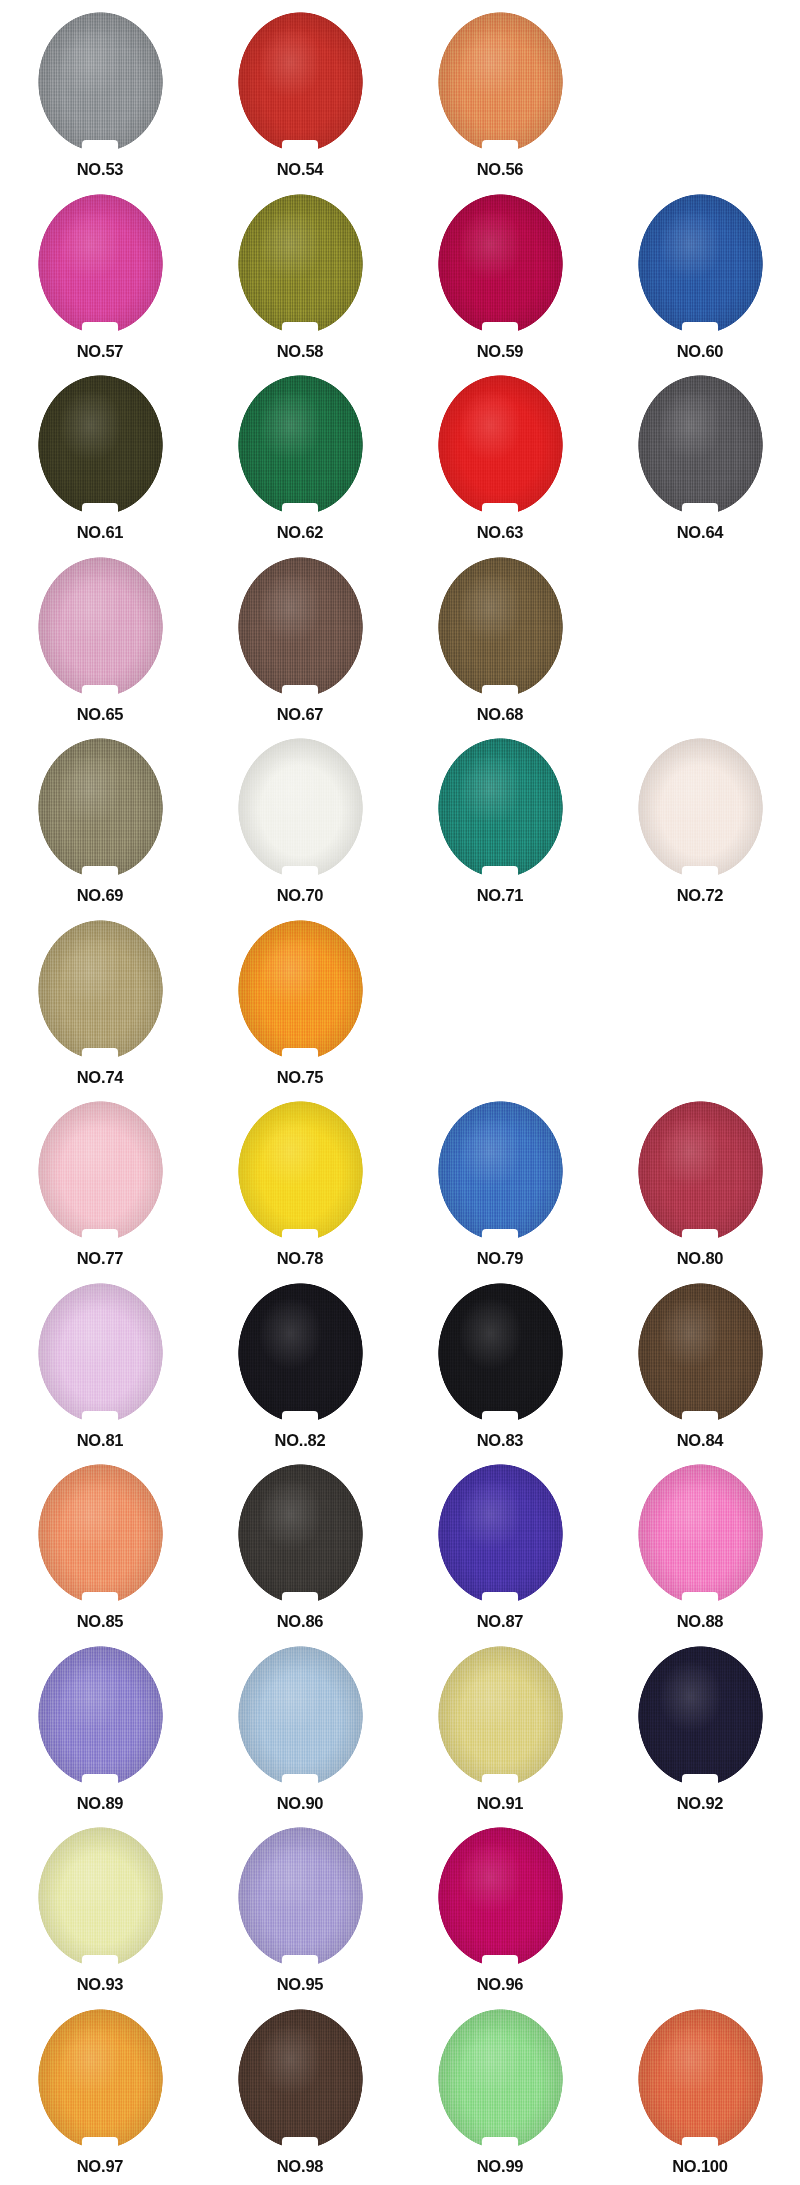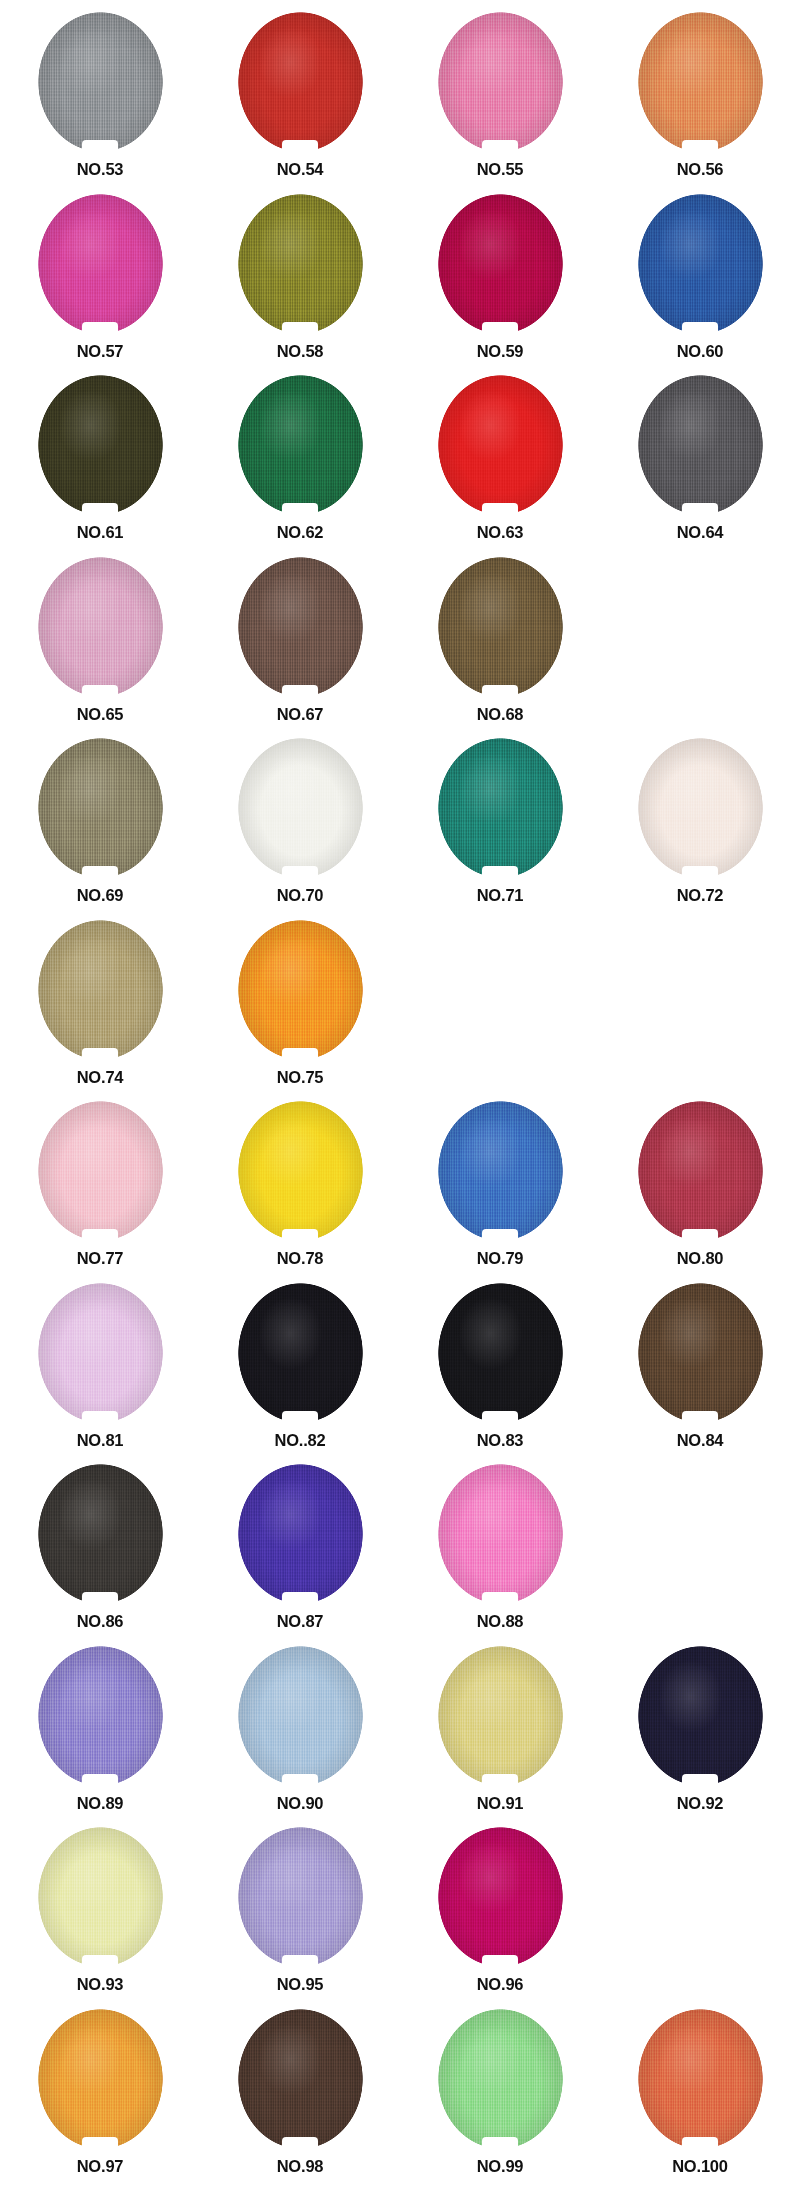--- a/index.html
+++ b/index.html
@@ -137,27 +137,20 @@
       </div>
       <div class="swatch-cell">
         <div class="chip-wrap">
           <div class="chip" style="background-color: rgb(195, 47, 40);"></div>
           <div class="chip-notch"></div>
         </div>
         <div class="chip-label">NO.54</div>
       </div>
       <div class="swatch-cell">
         <div class="chip-wrap">
-          <div class="chip" style="background-color: rgb(231, 127, 172);"></div>
-          <div class="chip-notch"></div>
-        </div>
-        <div class="chip-label">NO.55</div>
-      </div>
-      <div class="swatch-cell">
-        <div class="chip-wrap">
           <div class="chip" style="background-color: rgb(226, 138, 85);"></div>
           <div class="chip-notch"></div>
         </div>
         <div class="chip-label">NO.56</div>
       </div>
     </div>
     <div class="swatch-row">
       <div class="swatch-cell">
         <div class="chip-wrap">
           <div class="chip" style="background-color: rgb(215, 67, 155);"></div>
@@ -342,20 +335,27 @@
         <div class="chip-wrap">
           <div class="chip" style="background-color: rgb(91, 68, 48);"></div>
           <div class="chip-notch"></div>
         </div>
         <div class="chip-label">NO.84</div>
       </div>
     </div>
     <div class="swatch-row">
       <div class="swatch-cell">
         <div class="chip-wrap">
+          <div class="chip" style="background-color: rgb(239, 146, 104);"></div>
+          <div class="chip-notch"></div>
+        </div>
+        <div class="chip-label">NO.85</div>
+      </div>
+      <div class="swatch-cell">
+        <div class="chip-wrap">
           <div class="chip" style="background-color: rgb(58, 55, 52);"></div>
           <div class="chip-notch"></div>
         </div>
         <div class="chip-label">NO.86</div>
       </div>
       <div class="swatch-cell">
         <div class="chip-wrap">
           <div class="chip" style="background-color: rgb(71, 51, 165);"></div>
           <div class="chip-notch"></div>
         </div>

